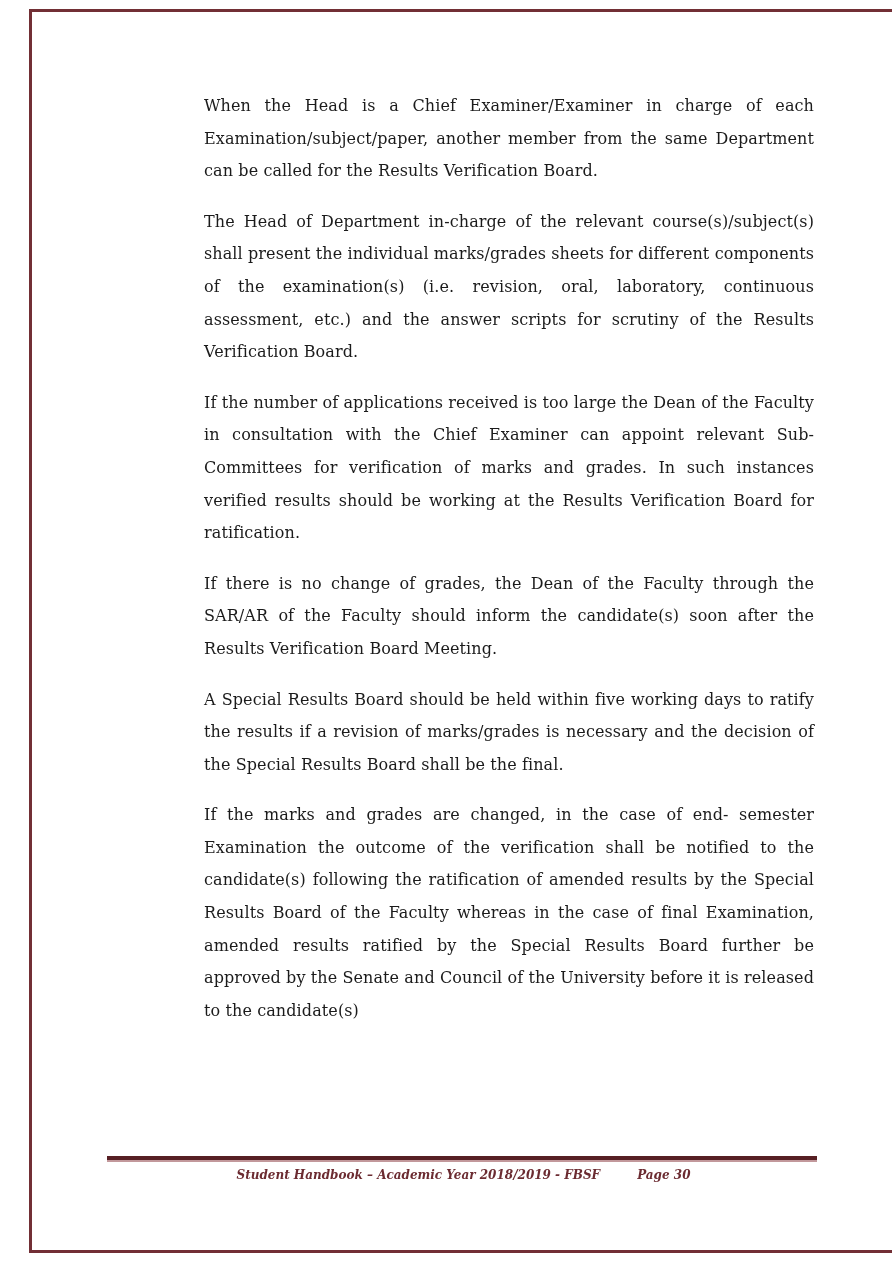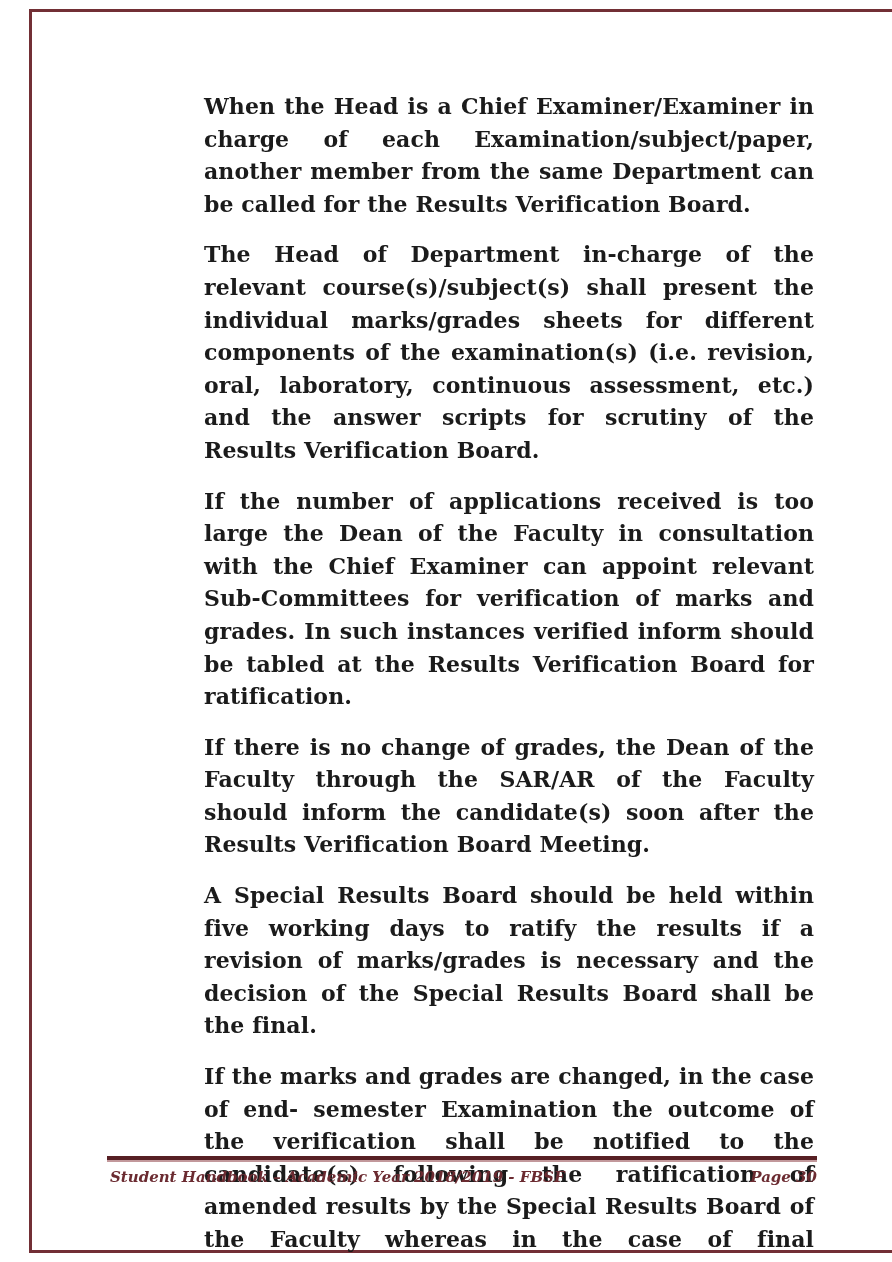--- a/index.html
+++ b/index.html
@@ -39,66 +39,65 @@
   
   .content {
     position: absolute;
     left: 204px;
     top: 90px;
     width: 610px;
     color: #1b1b1b;
   }
   .content p {
     margin: 0 0 18px 0;
-    font-size: 22px;
+    font-size: 16px;
     line-height: 32.6px;
     text-align: justify;
     text-justify: inter-word;
     letter-spacing: 0.1px;
-    font-weight: bold;
   }
 
   
   .footer-rule {
     position: absolute;
     left: 107px;
     top: 1156px;
     width: 710px;
     height: 0;
     border-top: 4px solid #571f24;
     border-bottom: 2px solid #c2989b;
   }
   .footer {
     position: absolute;
     left: 110px;
     top: 1168px;
     width: 707px;
     display: flex;
-    justify-content: space-between;
+    justify-content: center;
     align-items: baseline;
-    font-size: 15px;
+    font-size: 12px;
     font-style: italic;
     font-weight: bold;
     color: #6b2b31;
     gap: 37px;
   }
 </style>
 </head>
 <body>
 
 <div class="page">
 
   <div class="border-top"></div>
   <div class="border-left"></div>
   <div class="border-bottom"></div>
 
   <div class="content">
     <p>When the Head is a Chief Examiner/Examiner in charge of each Examination/subject/paper, another member from the same Department can be called for the Results Verification Board.</p>
     <p>The Head of Department in-charge of the relevant course(s)/subject(s) shall present the individual marks/grades sheets for different components of the examination(s) (i.e. revision, oral, laboratory, continuous assessment, etc.) and the answer scripts for scrutiny of the Results Verification Board.</p>
-    <p>If the number of applications received is too large the Dean of the Faculty in consultation with the Chief Examiner can appoint relevant Sub-Committees for verification of marks and grades. In such instances verified inform should be tabled at the Results Verification Board for ratification.</p>
+    <p>If the number of applications received is too large the Dean of the Faculty in consultation with the Chief Examiner can appoint relevant Sub-Committees for verification of marks and grades. In such instances verified results should be working at the Results Verification Board for ratification.</p>
     <p>If there is no change of grades, the Dean of the Faculty through the SAR/AR of the Faculty should inform the candidate(s) soon after the Results Verification Board Meeting.</p>
     <p>A Special Results Board should be held within five working days to ratify the results if a revision of marks/grades is necessary and the decision of the Special Results Board shall be the final.</p>
     <p>If the marks and grades are changed, in the case of end- semester Examination the outcome of the verification shall be notified to the candidate(s) following the ratification of amended results by the Special Results Board of the Faculty whereas in the case of final Examination, amended results ratified by the Special Results Board further be approved by the Senate and Council of the University before it is released to the candidate(s)</p>
   </div>
 
   <div class="footer-rule"></div>
 
   <div class="footer">
     <span>Student Handbook – Academic Year 2018/2019 - FBSF</span>
     <span>Page 30</span>

